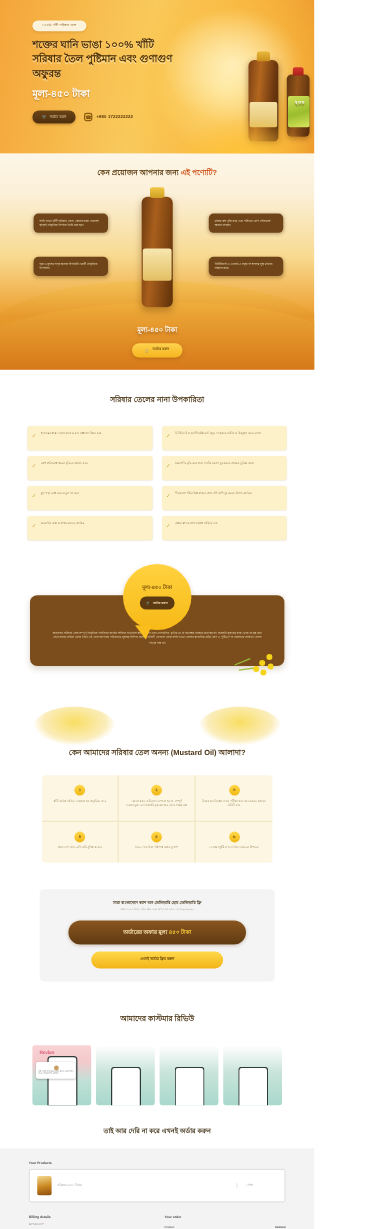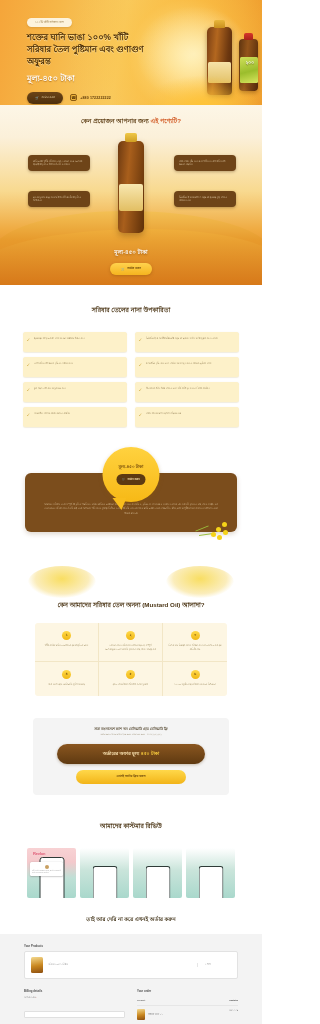--- a/index.html
+++ b/index.html
@@ -10,21 +10,21 @@
     background:#ffffff;
     width:262px;
     overflow-x:hidden;
     color:#3a2c15;
   }
   .page { width:262px; position:relative; }
 
   
   .hero {
     position:relative;
-    height:105px;
+    height:128px;
     background:
       radial-gradient(circle at 72% 55%, rgba(255,228,140,.95) 0%, rgba(252,196,72,.55) 30%, rgba(0,0,0,0) 62%),
       linear-gradient(100deg,#f5a53a 0%, #f6b748 22%, #f8cb63 46%, #f5ae3c 72%, #e88c22 100%);
     overflow:hidden;
   }
   .hero-glow {
     position:absolute; right:8px; top:4px; width:120px; height:100px;
     background:radial-gradient(ellipse at 50% 50%, rgba(255,246,205,.75), rgba(255,214,110,0) 68%);
     pointer-events:none;
   }

